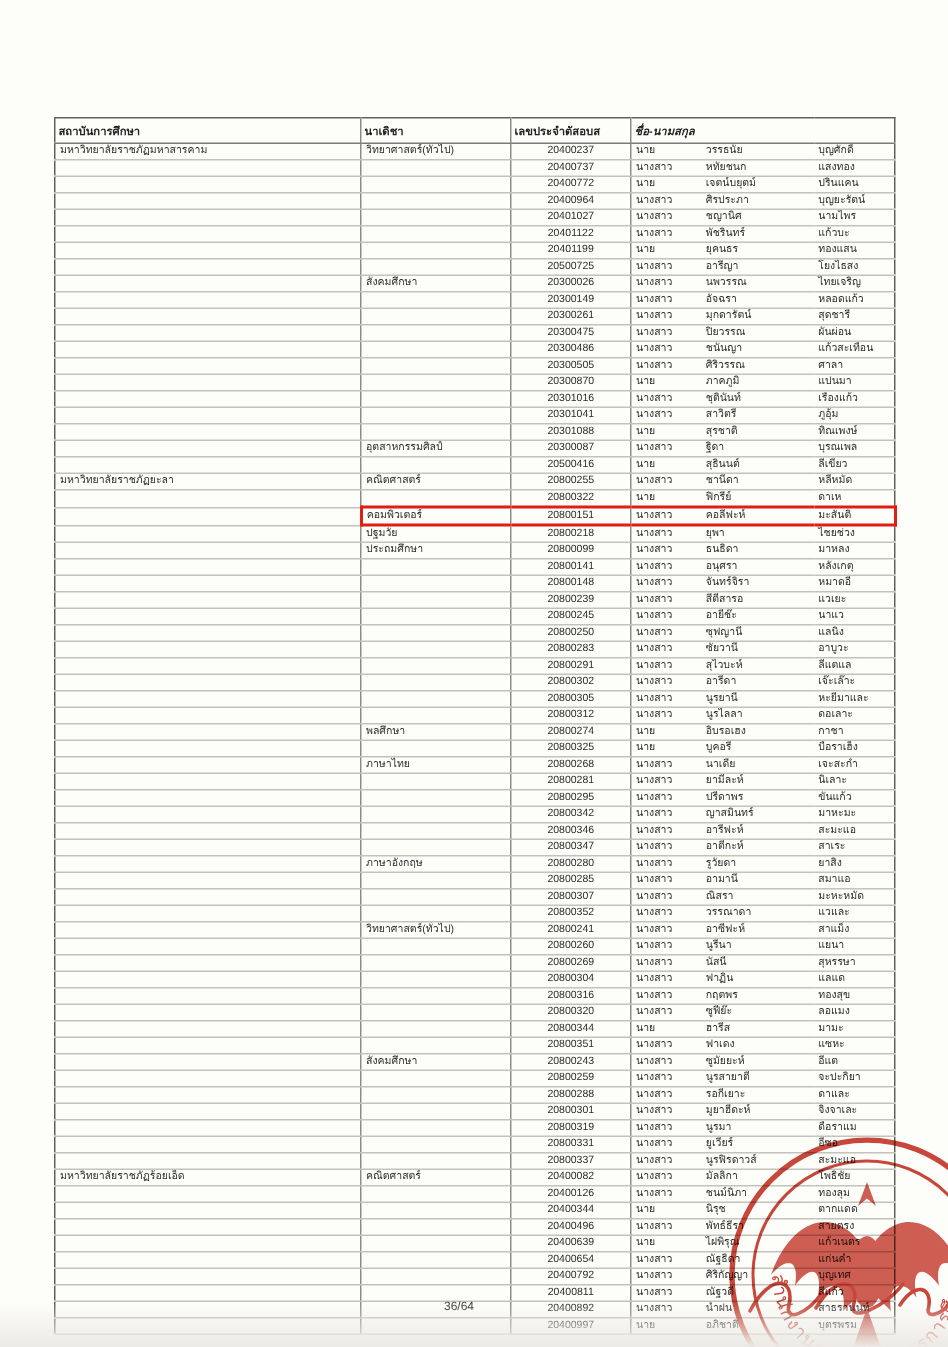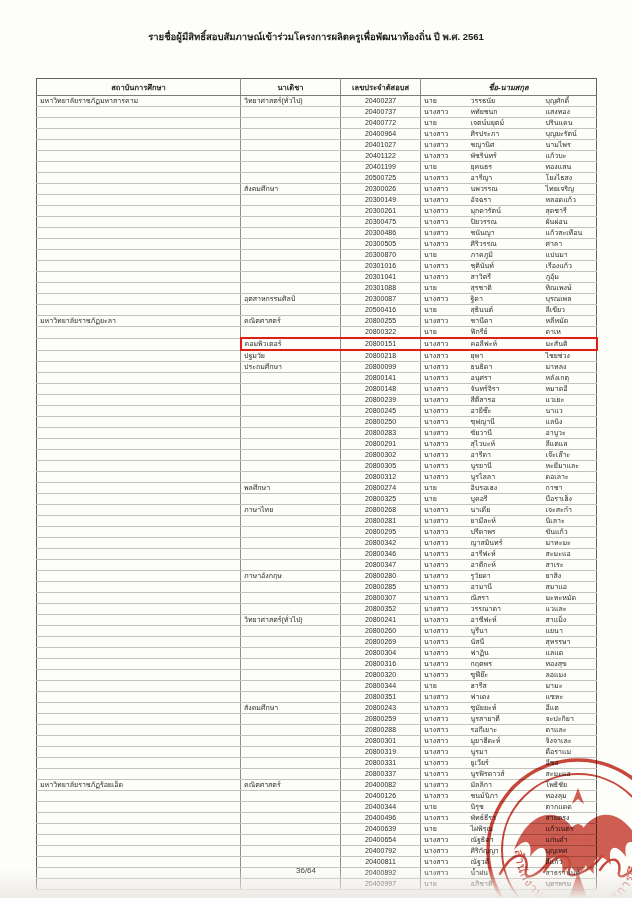--- a/index.html
+++ b/index.html
@@ -13,21 +13,21 @@
   .doc-title { position:absolute; top:30px; left:0; width:100%; text-align:center;
     font-weight:bold; font-size:9.5px; line-height:14px; color:#1d1d1d; }
   table.roster {
     position:absolute; left:36px; top:78px; width:560px;
     border-collapse:collapse; table-layout:fixed;
     border:1.2px solid #62625c;
   }
   col.w1{width:204px} col.w2{width:100px} col.w3{width:80px}
   col.w4{width:47px} col.w5{width:75px} col.w6{width:54px}
   th {
-    font-size:7.5px; font-weight:bold; height:16px; text-align:center;
+    font-size:7.5px; font-weight:bold; height:16px; text-align:left;
     border-bottom:1px solid #7c7c76; border-right:1px solid #8d8d87;
     padding:0 2px; color:#222;
   }
   th:last-child { border-right:0;font-style:italic; }
   td {
     font-size:7px; height:10px; line-height:10px; padding:0 3px;
     border-bottom:0.5px solid #c3c3bc; white-space:nowrap; overflow:hidden;
     color:#2b2b2b;
   }
   td.c1, td.c2, td.c3 { border-right:1px solid #8d8d87; }
@@ -42,21 +42,20 @@
   .page-num { position:absolute; left:296px; top:866px; font-size:8px; color:#333; }
   .stamp { position:absolute; left:462px; top:736px; width:240px; height:200px;
     mix-blend-mode:multiply; opacity:.92; pointer-events:none; }
 </style>
 </head>
 <body>
 
 <div class="page">
 
   <div class="doc-title">
-    <div>รายชื่อผู้มีสิทธิ์สอบสัมภาษณ์เข้าร่วมโครงการผลิตครูเพื่อพัฒนาท้องถิ่น ปี พ.ศ. 2561</div>
   </div>
 
   <table class="roster">
     <colgroup>
       <col class="w1">
         <col class="w2">
         <col class="w3">
         <col class="w4">
         <col class="w5">
         <col class="w6">

